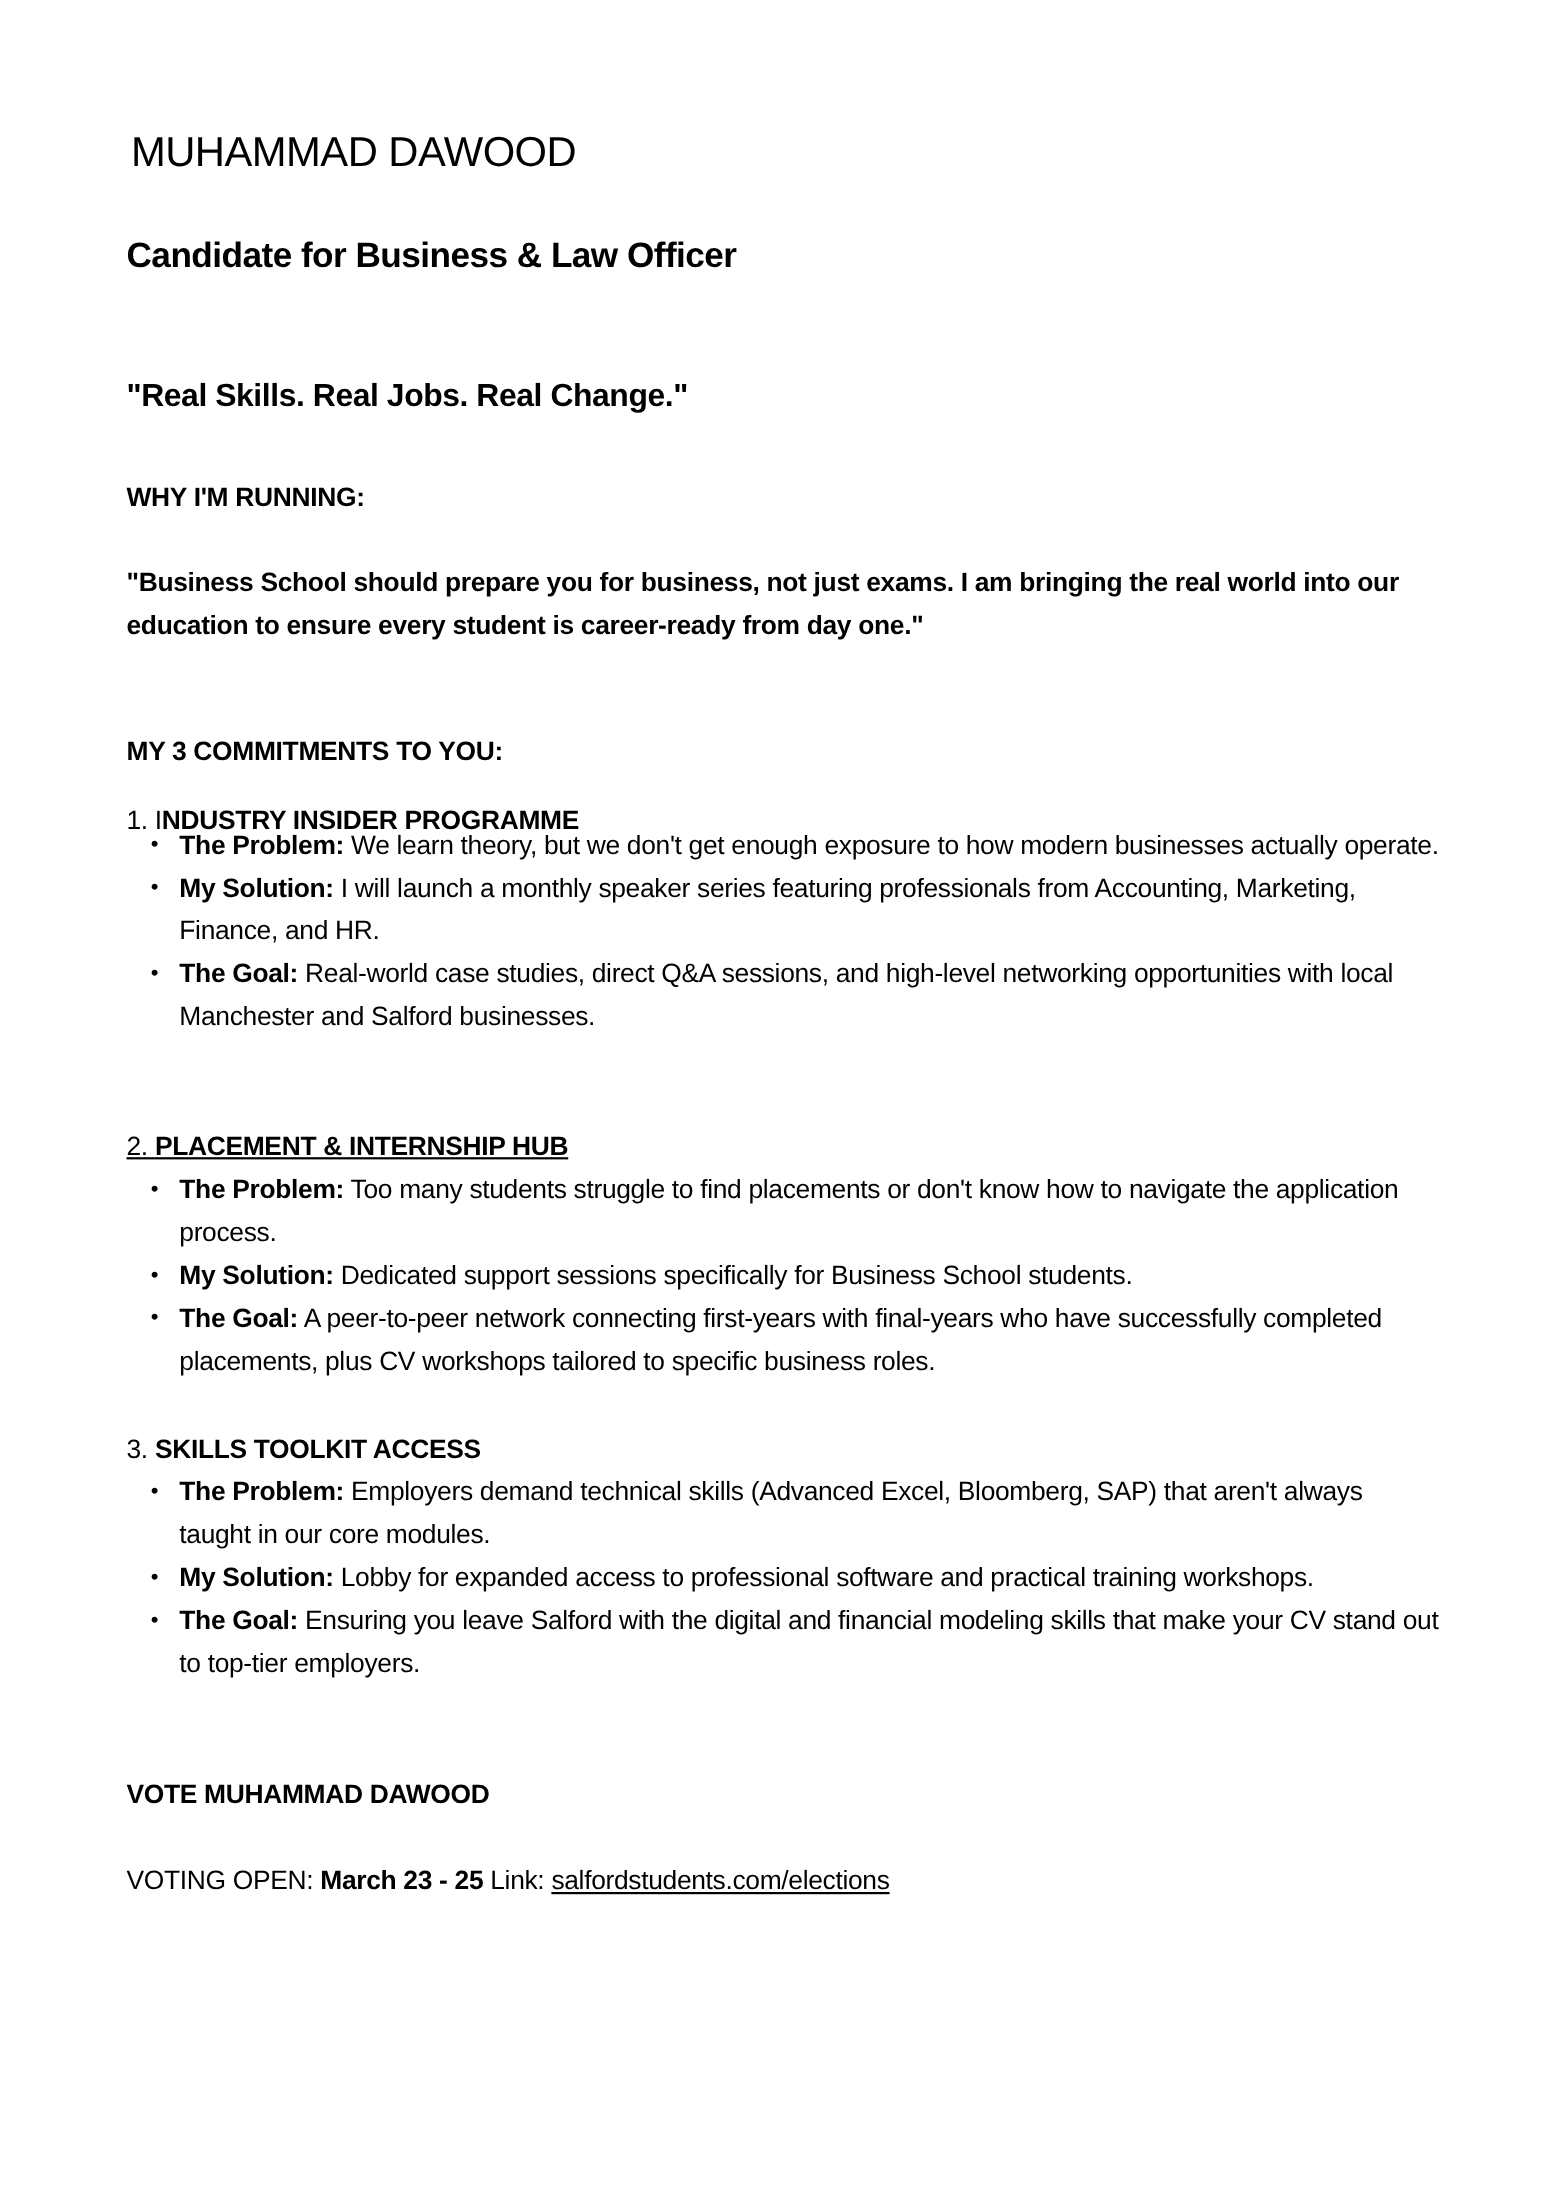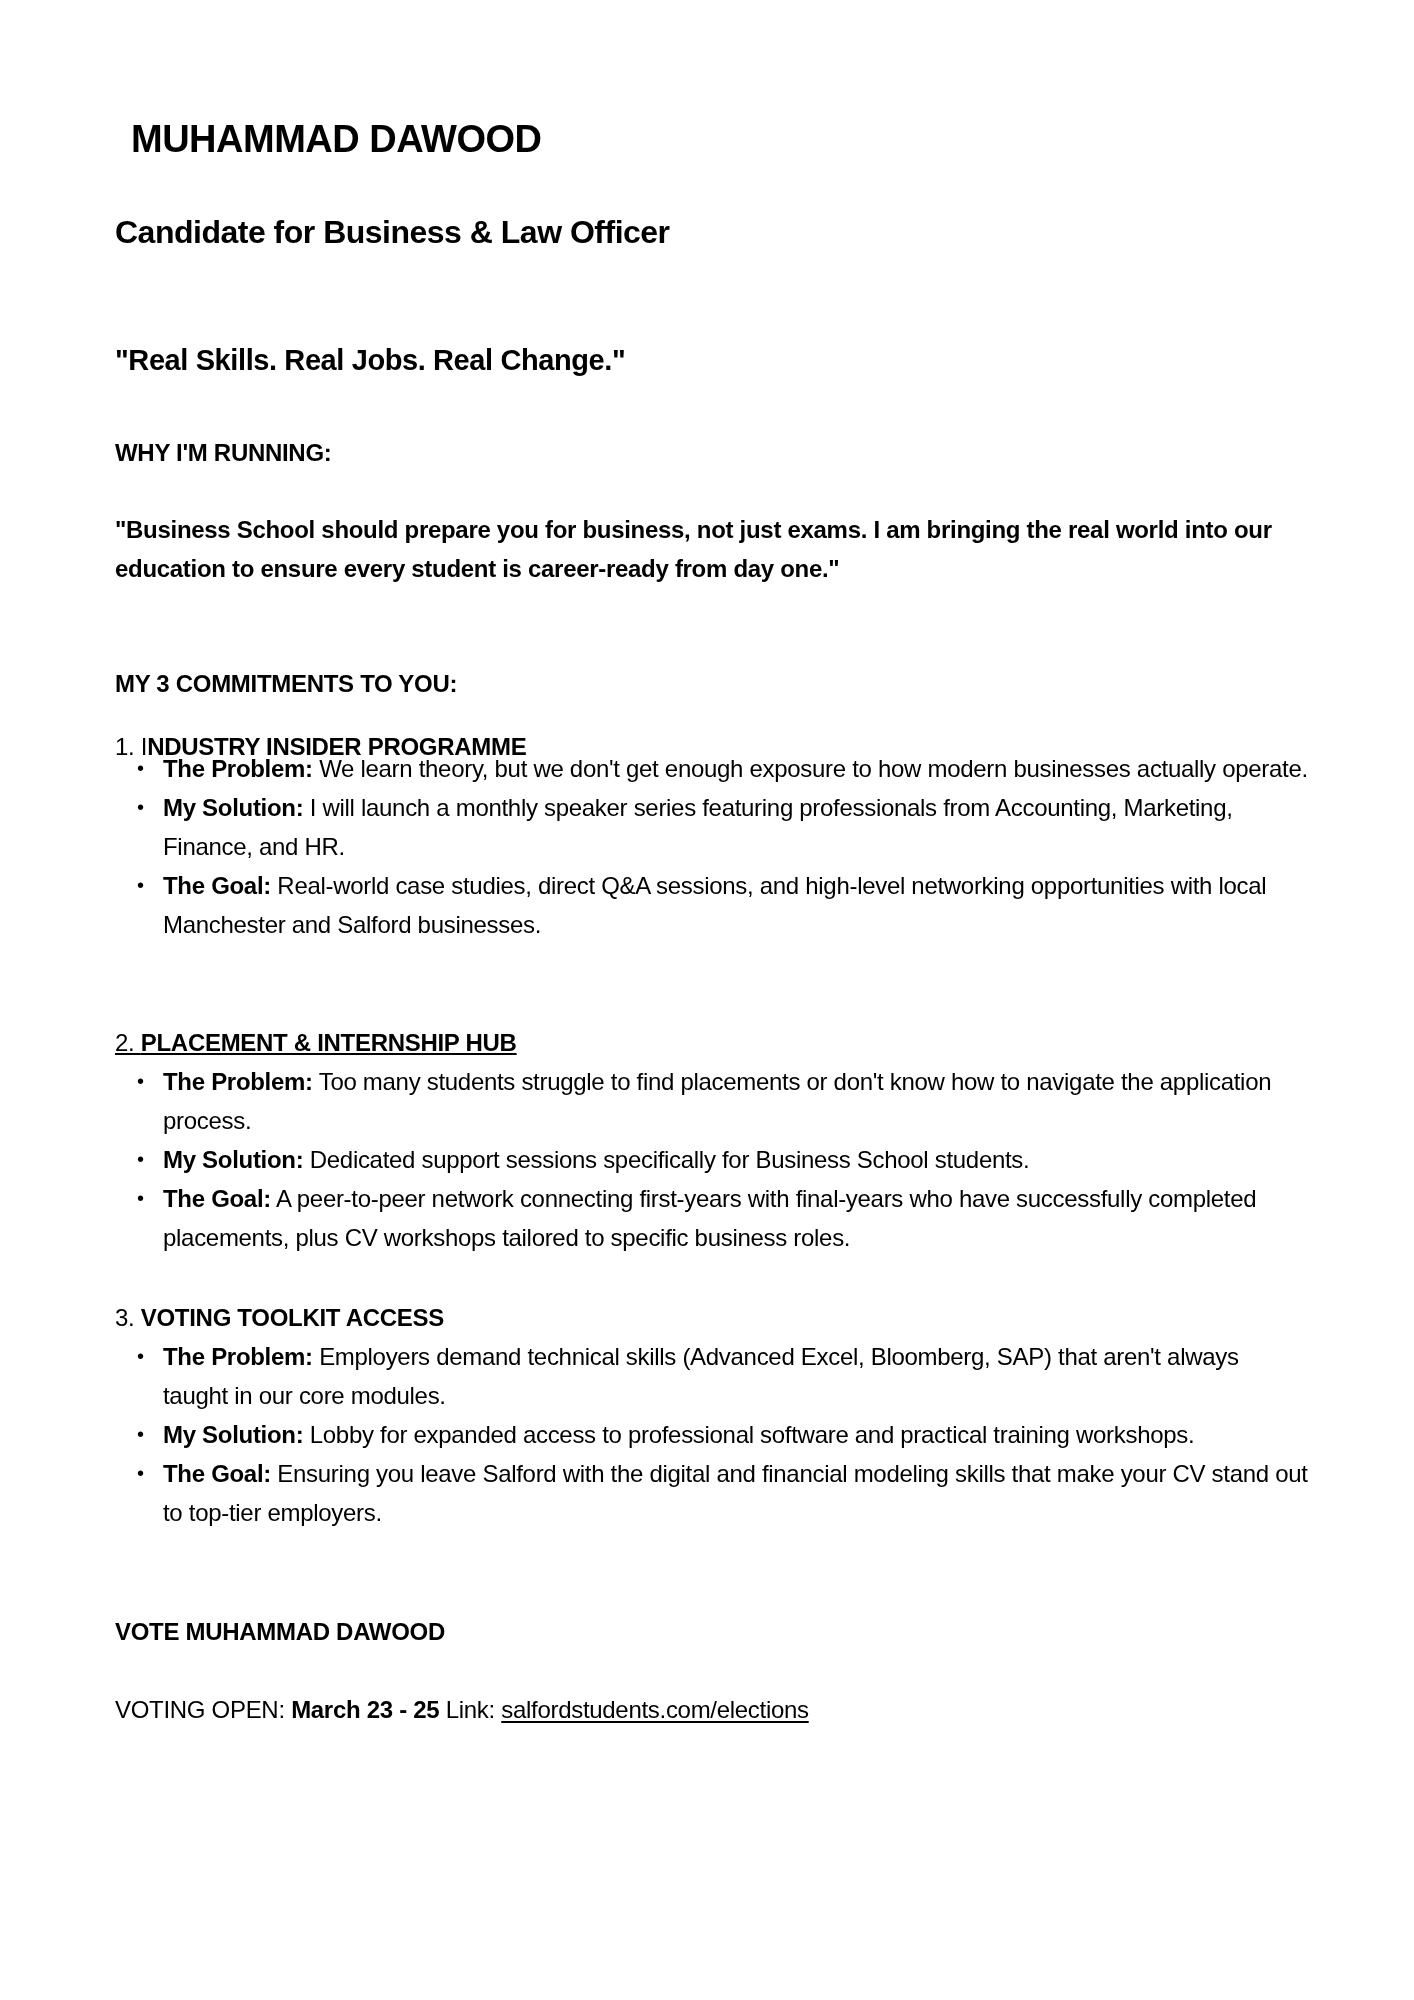--- a/index.html
+++ b/index.html
@@ -17,24 +17,24 @@
     }
     .page {
       position: absolute;
       left: 115px;
       top: 0;
       width: 1200px;
     }
     .title {
       position: absolute;
       top: 118px;
-      left: 16px;
+      left: 4px;
       margin: 0;
       font-size: 38px;
-      font-weight: bold;
+      font-weight: normal;
       letter-spacing: -0.5px;
       white-space: nowrap;
     }
     .subtitle {
       position: absolute;
       top: 214px;
       left: 0;
       margin: 0;
       font-size: 32px;
       font-weight: bold;
@@ -138,21 +138,21 @@
       <span class="bullet">•</span><span class="bold">The Problem:</span><span> Too many students struggle to find placements or don't know how to navigate the application process.</span>
     </li>
     <li>
       <span class="bullet">•</span><span class="bold">My Solution:</span><span> Dedicated support sessions specifically for Business School students.</span>
     </li>
     <li>
       <span class="bullet">•</span><span class="bold">The Goal:</span><span> A peer-to-peer network connecting first-years with final-years who have successfully completed placements, plus CV workshops tailored to specific business roles.</span>
     </li>
   </ul>
 
-  <p class="block body-text section-heading sec3-heading"><span>3. </span><span class="bold">VOTING TOOLKIT ACCESS</span></p>
+  <p class="block body-text section-heading sec3-heading"><span>3. </span><span class="bold">SKILLS TOOLKIT ACCESS</span></p>
   <ul class="points body-text sec3-list">
     <li>
       <span class="bullet">•</span><span class="bold">The Problem:</span><span> Employers demand technical skills (Advanced Excel, Bloomberg, SAP) that aren't always taught in our core modules.</span>
     </li>
     <li>
       <span class="bullet">•</span><span class="bold">My Solution:</span><span> Lobby for expanded access to professional software and practical training workshops.</span>
     </li>
     <li>
       <span class="bullet">•</span><span class="bold">The Goal:</span><span> Ensuring you leave Salford with the digital and financial modeling skills that make your CV stand out to top-tier employers.</span>
     </li>

